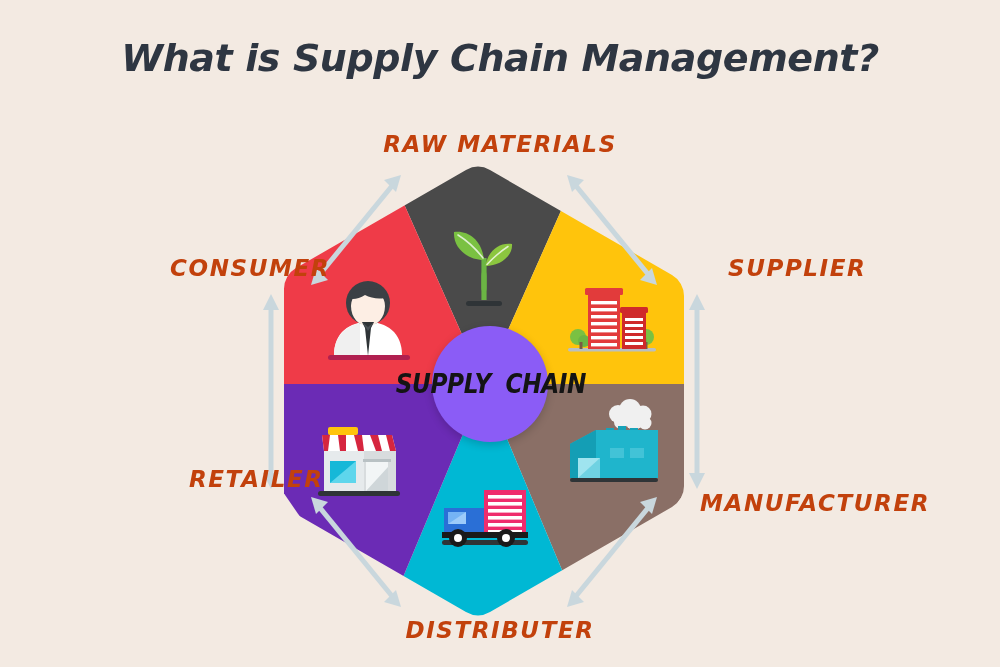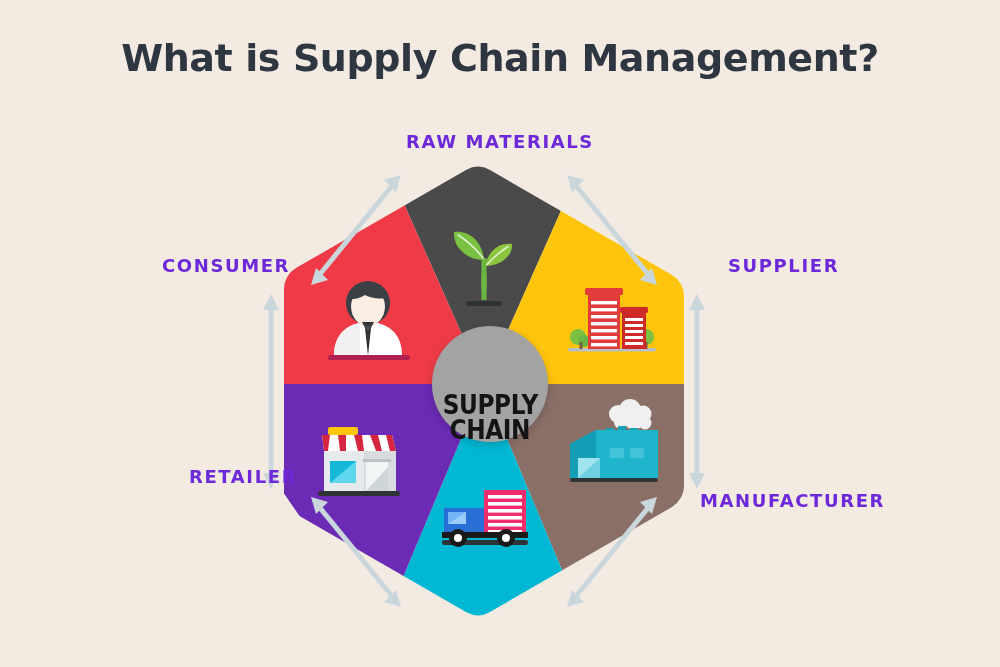--- a/index.html
+++ b/index.html
@@ -11,20 +11,21 @@
     height: 667px;
     overflow: hidden;
     background: #f3eae2;
     font-family: "Liberation Sans", sans-serif;
   }
   #stage {
     position: relative;
     width: 1000px;
     height: 564px;
     background: #f3eae2;
+    font-style: italic;
   }
   #page-title {
     position: absolute;
     top: 36px;
     left: 0;
     width: 1000px;
     text-align: center;
     font-family: "DejaVu Sans", sans-serif;
     font-size: 38px;
     font-weight: bold;
@@ -33,44 +34,44 @@
   }
   #diagram {
     position: absolute;
     top: 0;
     left: 0;
   }
   .node-label {
     position: absolute;
     font-family: "DejaVu Sans", sans-serif;
     font-weight: bold;
-    font-size: 18px;
+    font-size: 23px;
     letter-spacing: 1.6px;
-    color: #6d28d9;
+    color: #c2410c;
     white-space: nowrap;
   }
   #label-raw-materials { top: 131px; left: 0; width: 1000px; text-align: center; }
   #label-supplier      { top: 255px; left: 700px; margin-left: 28px; }
   #label-manufacturer  { top: 490px; left: 700px; }
   #label-distributer   { top: 617px; left: 0; width: 1000px; text-align: center; }
   #label-retailer      { top: 466px; left: 189px; }
-  #label-consumer      { top: 255px; left: 162px; }
+  #label-consumer      { top: 255px; left: 170px; }
   #center-badge {
     position: absolute;
     left: 432px;
     top: 326px;
     width: 116px;
     height: 116px;
     border-radius: 50%;
-    background: #a3a3a3;
+    background: #8b5cf6;
     box-shadow: 0 3px 8px rgba(0,0,0,0.18);
     display: flex;
-    flex-direction: column;
+    flex-direction: row;
     align-items: center;
-    justify-content: flex-end;
+    justify-content: center;
     line-height: 0.93;
   }
   #center-badge .cb-line {
     font-family: "DejaVu Sans", sans-serif;
     font-weight: bold;
     font-size: 27px;
     letter-spacing: -0.5px;
     color: #141414;
     transform: scaleX(0.86);
   }
@@ -274,16 +275,17 @@
   </svg>
 
   <div id="center-badge">
     <div class="cb-line">SUPPLY</div>
     <div class="cb-line">CHAIN</div>
   </div>
 
   <div class="node-label" id="label-raw-materials">RAW MATERIALS</div>
   <div class="node-label" id="label-supplier">SUPPLIER</div>
   <div class="node-label" id="label-manufacturer">MANUFACTURER</div>
+  <div class="node-label" id="label-distributer">DISTRIBUTER</div>
   <div class="node-label" id="label-retailer">RETAILER</div>
   <div class="node-label" id="label-consumer">CONSUMER</div>
 
 </div>
 
 </body></html>

